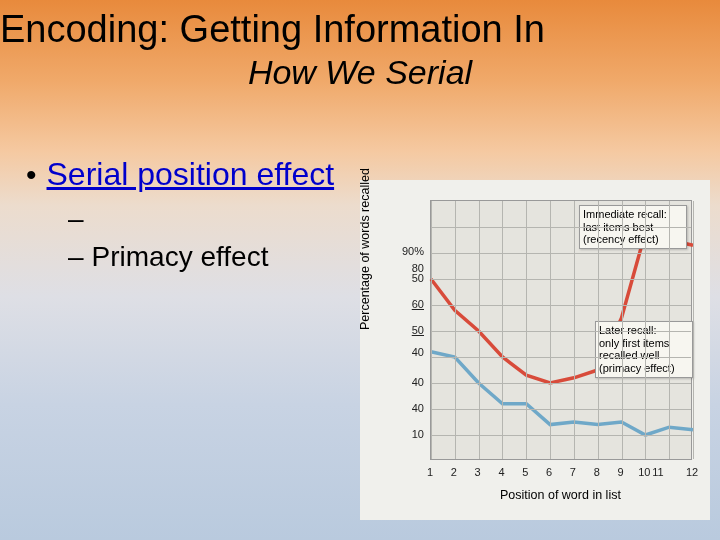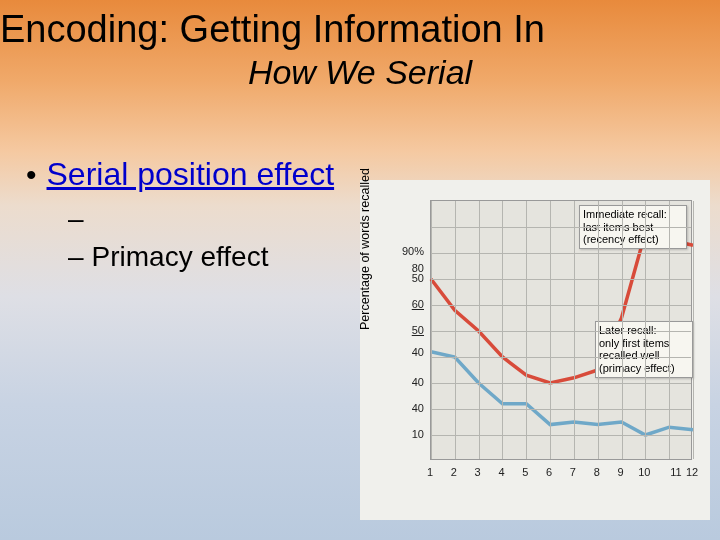--- a/index.html
+++ b/index.html
@@ -155,20 +155,21 @@
     </div>
     <div class="sub-row">
       <span class="dash">–</span>
       <span class="sub-text">Primacy effect</span>
     </div>
   </div>
 </div>
 
 <div class="chart">
   <div class="ylabel">Percentage of words recalled</div>
+  <div class="xlabel">Position of word in list</div>
   <div class="plot-area">
     <svg class="lines" viewBox="0 0 262 260" preserveAspectRatio="none">
       <polyline id="series-0" fill="none" stroke-width="3.5" points="0.0,78.0 23.8,109.2 47.6,130.0 71.5,156.0 95.3,174.2 119.1,182.0 142.9,176.8 166.7,169.0 190.5,117.0 214.4,31.2 238.2,39.0 262.0,44.2" stroke="#d84b3a"></polyline>
       <polyline id="series-1" fill="none" stroke-width="3.5" points="0.0,150.8 23.8,156.0 47.6,182.0 71.5,202.8 95.3,202.8 119.1,223.6 142.9,221.0 166.7,223.6 190.5,221.0 214.4,234.0 238.2,226.2 262.0,228.8" stroke="#6fa8c8"></polyline>
     </svg>
     <div class="ann" style="top:4px; right:4px; width:108px;">
       <div>Immediate recall:</div>
       <div>last items best</div>
       <div>(recency effect)</div>
     </div>
@@ -212,15 +213,15 @@
     <div class="xtick" style="left: 70px;">1</div>
     <div class="xtick" style="left: 93.8182px;">2</div>
     <div class="xtick" style="left: 117.636px;">3</div>
     <div class="xtick" style="left: 141.455px;">4</div>
     <div class="xtick" style="left: 165.273px;">5</div>
     <div class="xtick" style="left: 189.091px;">6</div>
     <div class="xtick" style="left: 212.909px;">7</div>
     <div class="xtick" style="left: 236.727px;">8</div>
     <div class="xtick" style="left: 260.545px;">9</div>
     <div class="xtick" style="left: 284.364px;">10</div>
-    <div class="xtick" style="left: 316px; text-align: right;">11</div>
+    <div class="xtick" style="left: 298px; text-align: right;">11</div>
     <div class="xtick" style="left: 332px; text-align: center;">12</div>
   </div>
 
 </body></html>

